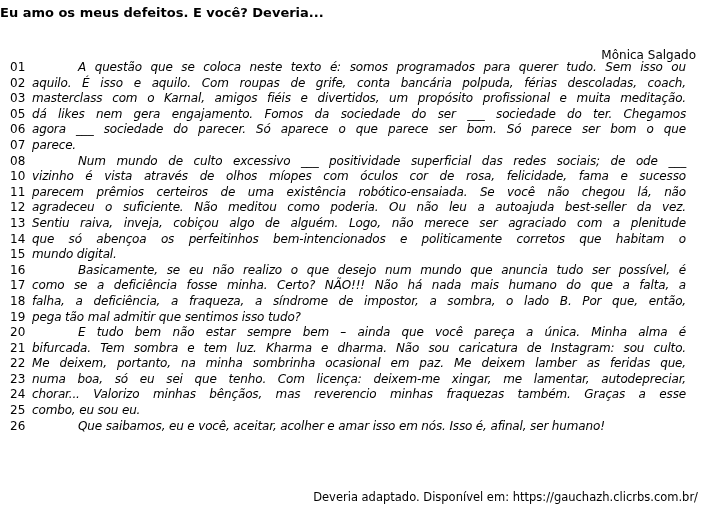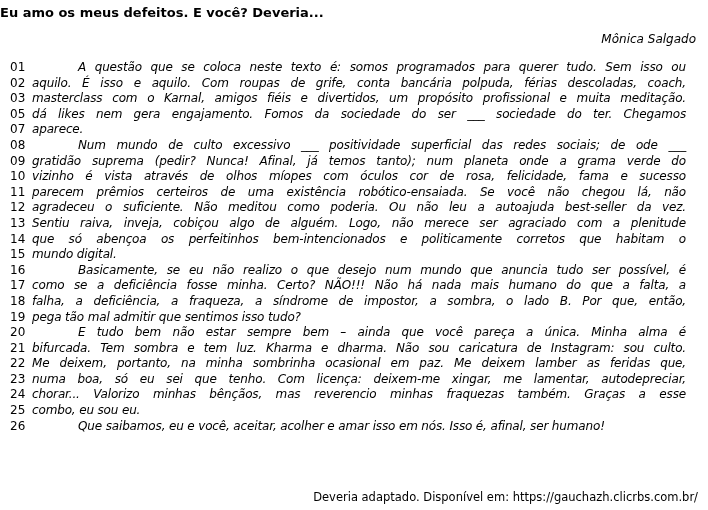--- a/index.html
+++ b/index.html
@@ -5,22 +5,22 @@
   html, body { margin: 0; padding: 0; background: #ffffff; }
   body {
     width: 708px; height: 510px; position: relative; overflow: hidden;
     font-family: "DejaVu Sans", sans-serif; color: #000;
   }
   .title {
     position: absolute; top: 5px; left: 0; width: 708px; text-align: left;
     font-weight: bold; font-size: 13px; line-height: 16px;
   }
   .author {
-    position: absolute; top: 32px; right: 12px;
-    font-style: italic; font-size: 12px; line-height: 15px;
+    position: absolute; top: 48px; right: 12px;
+    font-size: 12px; line-height: 15px;
   }
   .text { position: absolute; top: 60px; left: 0; width: 612px; }
   .line {
     position: relative; height: 15.6px; font-size: 12px; line-height: 15.6px;
     white-space: nowrap;
   }
   .num { position: absolute; left: 10px; top: 0; width: 24px; }
   .content {
     position: absolute; left: 32px; width: 654px; top: 0;
     text-align: justify; text-align-last: justify; letter-spacing: -0.15px; font-style: italic;
@@ -49,30 +49,30 @@
     </div>
     <div class="line">
       <span class="num">03</span>
       <div class="content">masterclass com o Karnal, amigos fiéis e divertidos, um propósito profissional e muita meditação.</div>
     </div>
     <div class="line">
       <span class="num">05</span>
       <div class="content">dá likes nem gera engajamento. Fomos da sociedade do ser ___ sociedade do ter. Chegamos</div>
     </div>
     <div class="line">
+      <span class="num">06</span>
+      <div class="content">agora ___ sociedade do parecer. Só aparece o que parece ser bom. Só parece ser bom o que</div>
+    </div>
+    <div class="line">
       <span class="num">07</span>
-      <div class="content last">aparece.</div>
+      <div class="content last">parece.</div>
     </div>
     <div class="line">
       <span class="num">08</span>
       <div class="content indent">Num mundo de culto excessivo ___ positividade superficial das redes sociais; de ode ___</div>
-    </div>
-    <div class="line">
-      <span class="num">09</span>
-      <div class="content">gratidão suprema (pedir? Nunca! Afinal, já temos tanto); num planeta onde a grama verde do</div>
     </div>
     <div class="line">
       <span class="num">10</span>
       <div class="content">vizinho é vista através de olhos míopes com óculos cor de rosa, felicidade, fama e sucesso</div>
     </div>
     <div class="line">
       <span class="num">11</span>
       <div class="content">parecem prêmios certeiros de uma existência robótico-ensaiada. Se você não chegou lá, não</div>
     </div>
     <div class="line">

